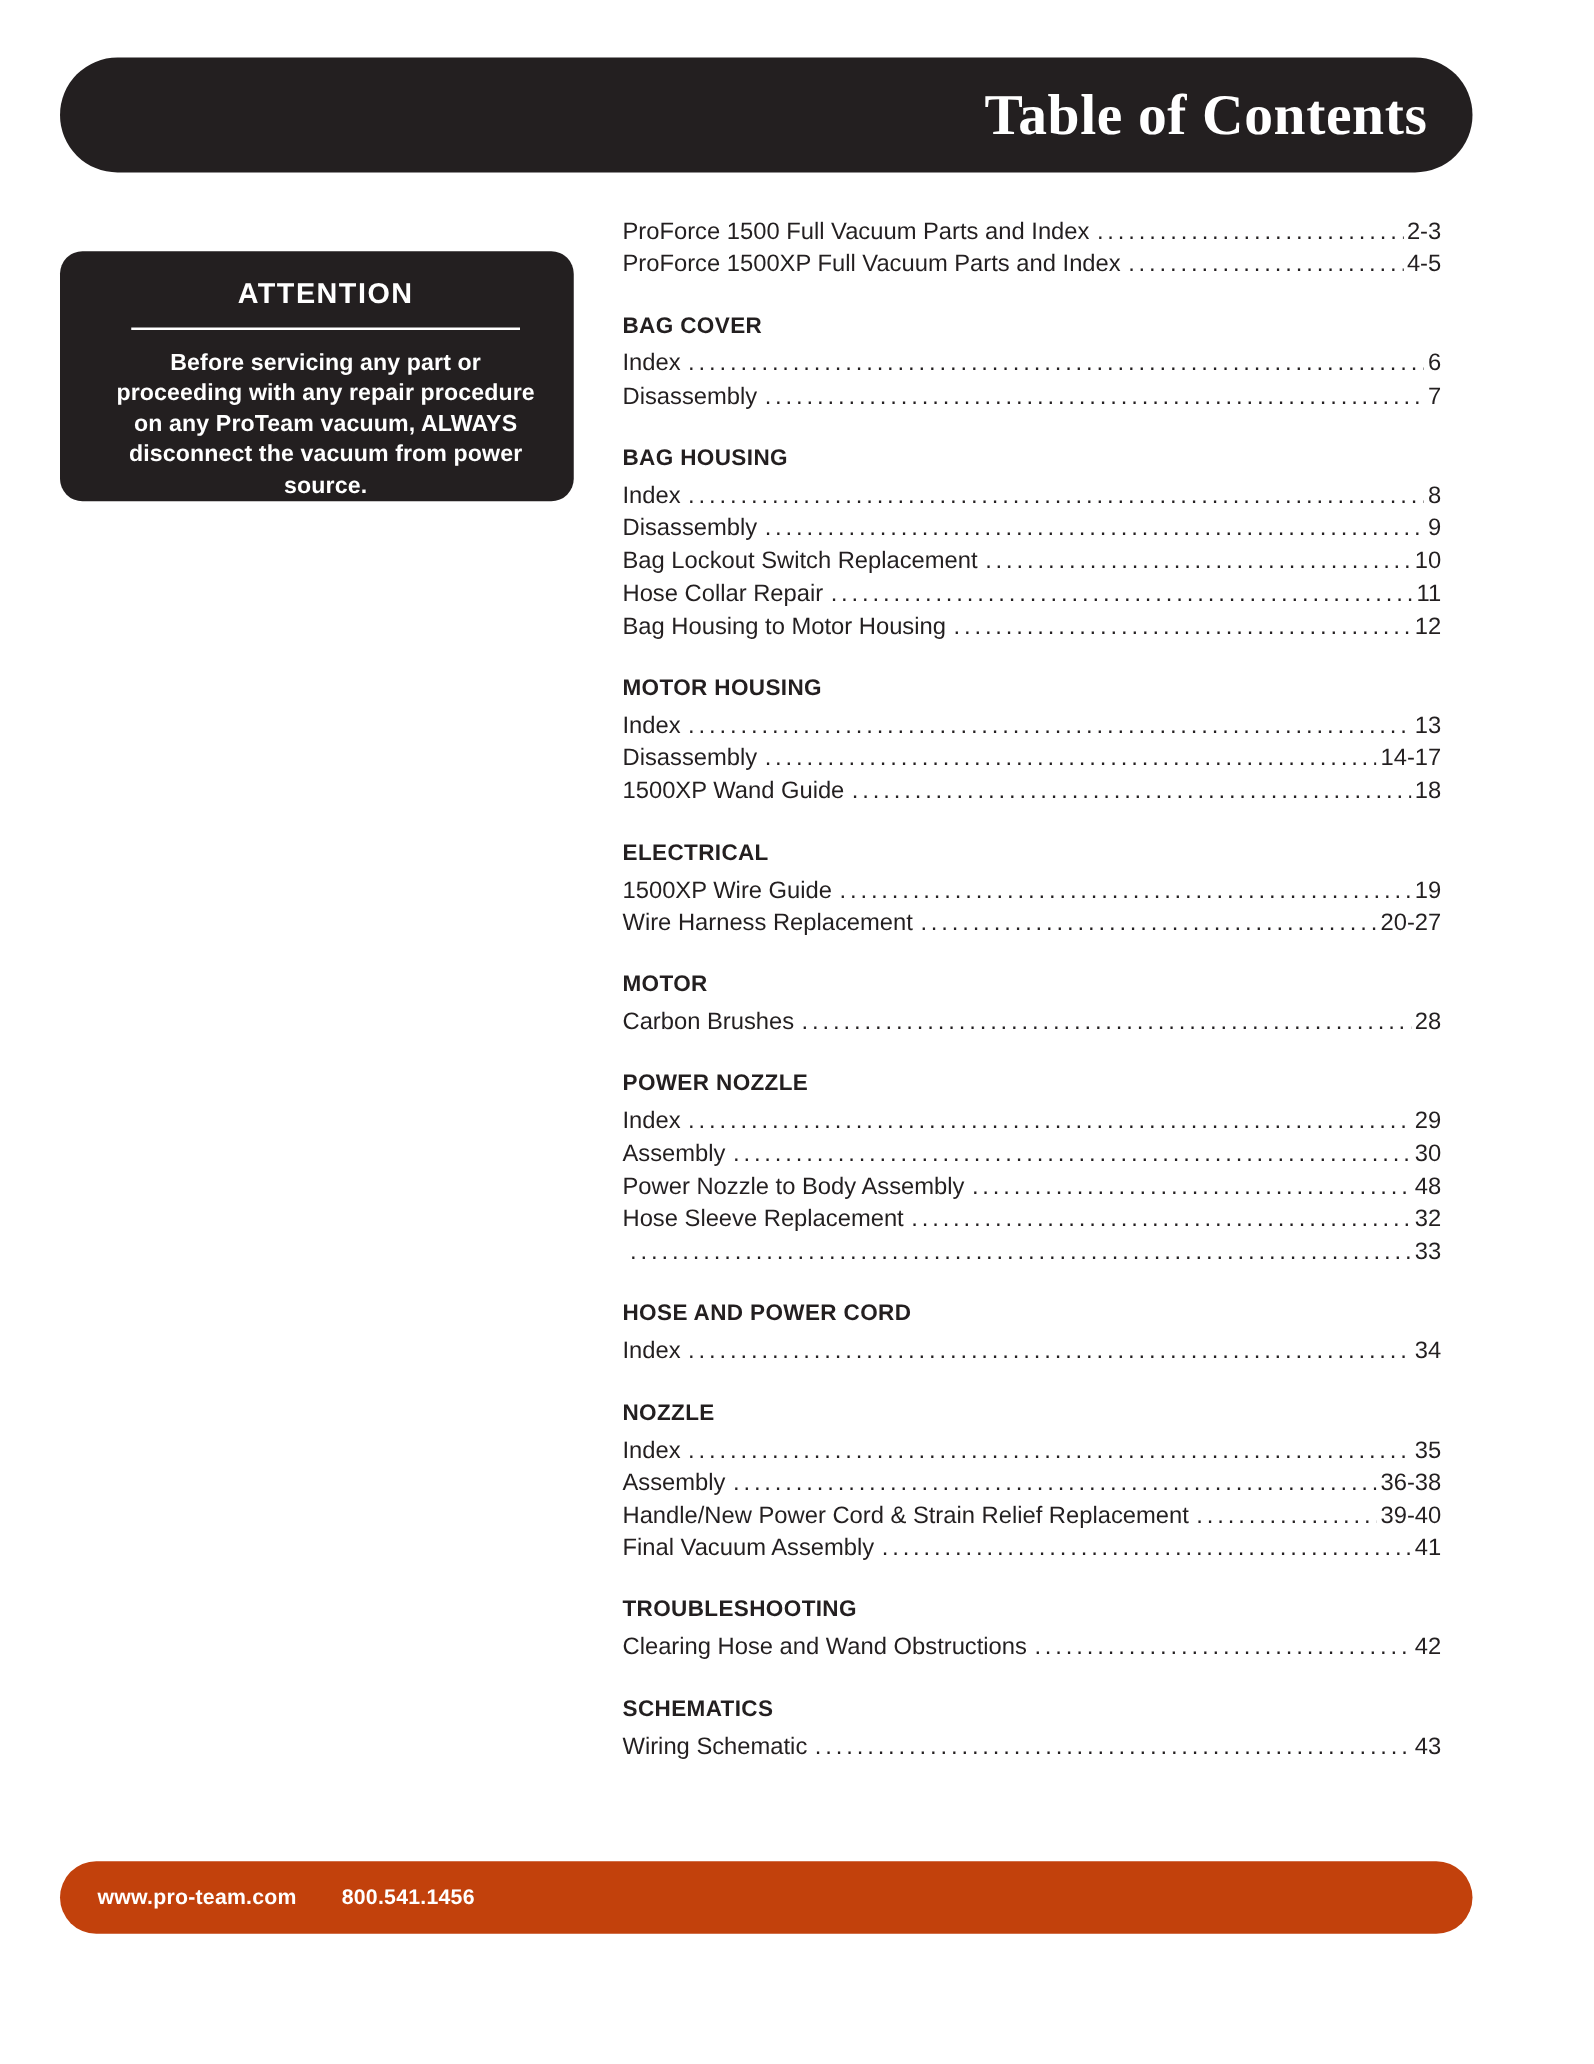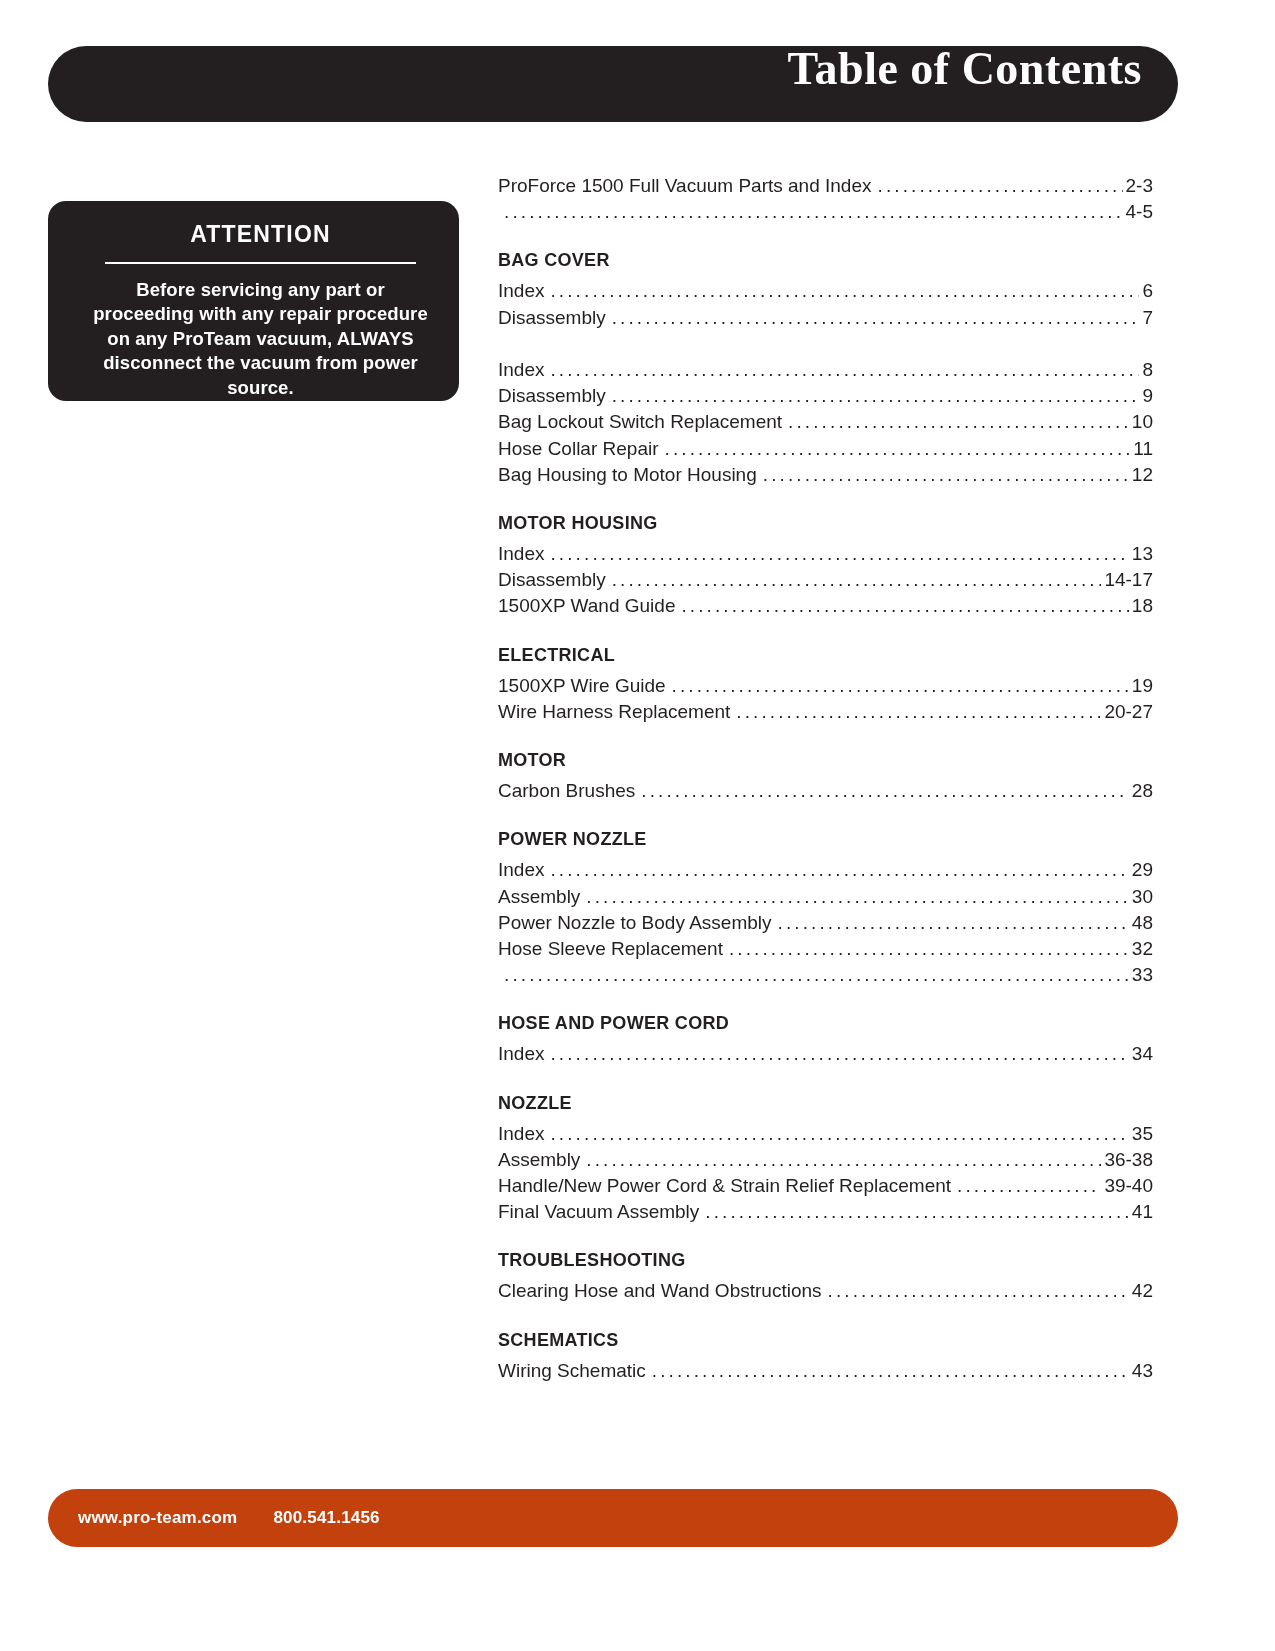--- a/index.html
+++ b/index.html
@@ -16,25 +16,25 @@
     position: relative;
     overflow: hidden;
   }
 
   
   .header-banner {
     position: absolute;
     left: 48px;
     top: 46px;
     width: 1130px;
-    height: 76px;
+    height: 92px;
     background: #231f20;
     border-radius: 52px;
     display: flex;
-    align-items: flex-start;
+    align-items: center;
     justify-content: flex-end;
   }
   .header-title {
     color: #ffffff;
     font-family: "Liberation Serif", serif;
     font-size: 46px;
     font-weight: 700;
     letter-spacing: 0.5px;
     padding-right: 36px;
     line-height: 1;
@@ -160,40 +160,42 @@
 </div>
 
 <div class="toc">
     <div class="toc-block">
       <div class="toc-row">
         <span class="toc-label">ProForce 1500 Full Vacuum Parts and Index</span>
         <span class="toc-dots">..........................................................................................................</span>
         <span class="toc-page">2-3</span>
       </div>
       <div class="toc-row">
+        <span class="toc-label">ProForce 1500XP Full Vacuum Parts and Index</span>
         <span class="toc-dots">..........................................................................................................</span>
         <span class="toc-page">4-5</span>
       </div>
     </div>
     <div class="spacer-block"></div>
     <div class="toc-block">
       <div class="section-head">BAG COVER</div>
       <div class="toc-row">
         <span class="toc-label">Index</span>
         <span class="toc-dots">..........................................................................................................</span>
         <span class="toc-page">6</span>
       </div>
       <div class="toc-row">
         <span class="toc-label">Disassembly</span>
         <span class="toc-dots">..........................................................................................................</span>
         <span class="toc-page">7</span>
       </div>
     </div>
     <div class="spacer-block"></div>
     <div class="toc-block">
+      <div class="section-head">BAG HOUSING</div>
       <div class="toc-row">
         <span class="toc-label">Index</span>
         <span class="toc-dots">..........................................................................................................</span>
         <span class="toc-page">8</span>
       </div>
       <div class="toc-row">
         <span class="toc-label">Disassembly</span>
         <span class="toc-dots">..........................................................................................................</span>
         <span class="toc-page">9</span>
       </div>

